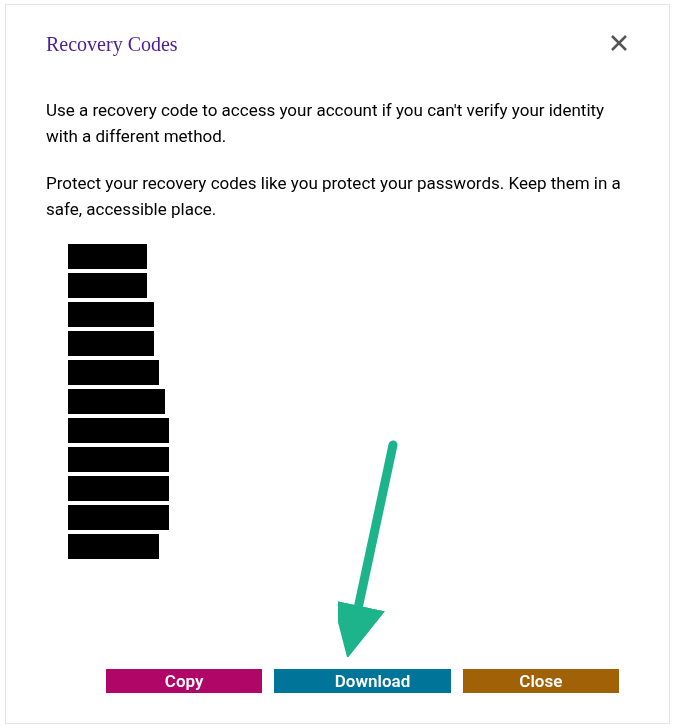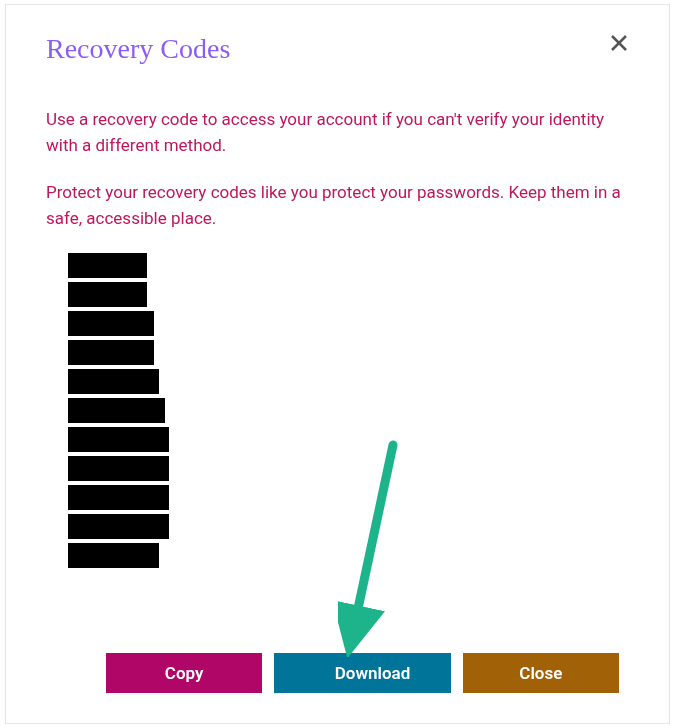--- a/index.html
+++ b/index.html
@@ -25,42 +25,42 @@
       padding: 28px 40px 30px 40px;
       display: flex;
       flex-direction: column;
     }
     .dialog-header {
       display: flex;
       justify-content: space-between;
       align-items: flex-start;
     }
     .dialog-title {
-      font-size: 28px;
+      font-size: 20px;
       font-weight: 400;
-      color: #8b5cf6;
+      color: #4c1d95;
       font-family: Georgia, 'Times New Roman', serif;
     }
     .close-btn {
       background: none;
       border: none;
       cursor: pointer;
       padding: 0;
       color: #555;
       line-height: 1;
     }
     .close-btn svg {
       width: 20px;
       height: 20px;
       stroke: #555;
       stroke-width: 2.5;
     }
     .dialog-body {
       margin-top: 42px;
-      color: #be185d;
+      color: #000000;
       font-size: 17px;
       line-height: 1.5;
     }
     .dialog-body p {
       margin-bottom: 22px;
     }
     .codes {
       margin-top: 8px;
       margin-left: 22px;
       display: flex;
@@ -74,21 +74,21 @@
     .dialog-footer {
       margin-top: auto;
       display: flex;
       gap: 12px;
       justify-content: center;
       padding-left: 60px;
       padding-right: 10px;
     }
     .btn {
       flex: 1;
-      height: 40px;
+      height: 24px;
       border: none;
       color: #fff;
       font-size: 17px;
       font-weight: 600;
       cursor: pointer;
       font-family: inherit;
     }
     .btn-copy {
       background: #b00668;
     }

